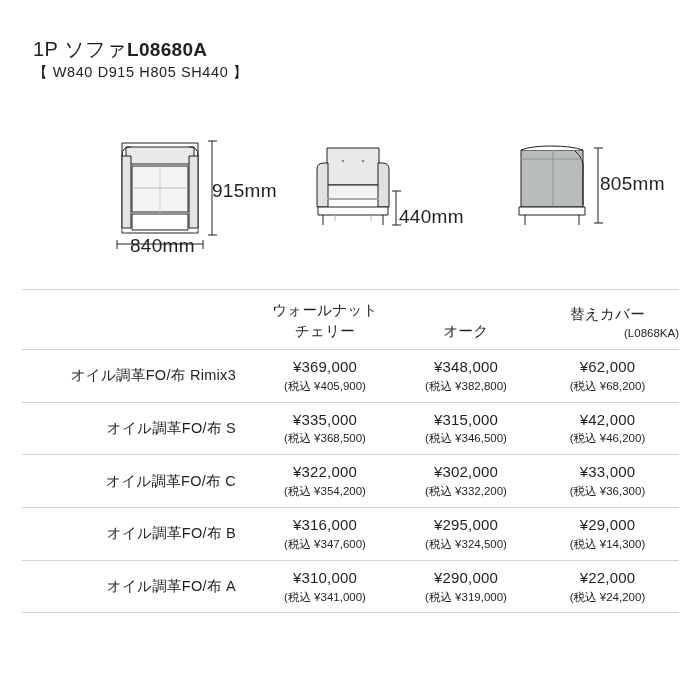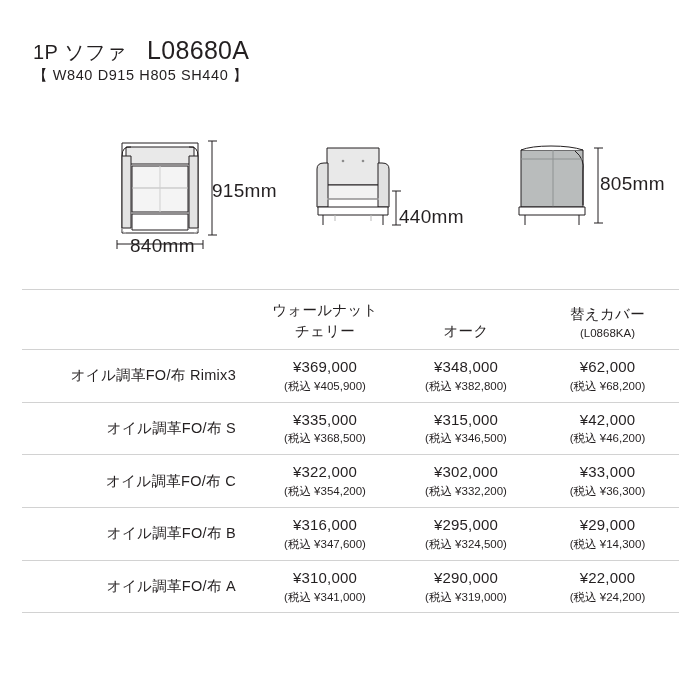--- a/index.html
+++ b/index.html
@@ -24,29 +24,29 @@
 
   
   .header {
     position: absolute;
     left: 33px;
     top: 36px;
   }
   .title-row {
     display: flex;
     align-items: baseline;
-    gap: 20px;
+    gap: 0;
   }
   .title-name {
     font-size: 20px;
     letter-spacing: 0.5px;
   }
   .title-code {
-    font-size: 25px;
-    font-weight: normal;
+    font-size: 19px;
+    font-weight: bold;
     letter-spacing: 0.3px;
   }
   .dims {
     font-size: 14.5px;
     letter-spacing: 0.6px;
   }
 
   
   .drawings {
     position: absolute;
@@ -102,20 +102,21 @@
     border-bottom: 1px solid #d2d2d2;
     text-align: center;
     line-height: 1.45;
     letter-spacing: 0.3px;
   }
   thead th.blank { border-bottom: 1px solid #d2d2d2; }
   .hdr-sub {
     font-size: 11.5px;
     display: block;
     letter-spacing: 0;
+    text-align: right;
   }
 
   tbody td {
     border-bottom: 1px solid #d2d2d2;
     padding: 8px 0 8px 0;
     vertical-align: middle;
     text-align: center;
   }
   tbody td.rowlabel {
     text-align: right;

